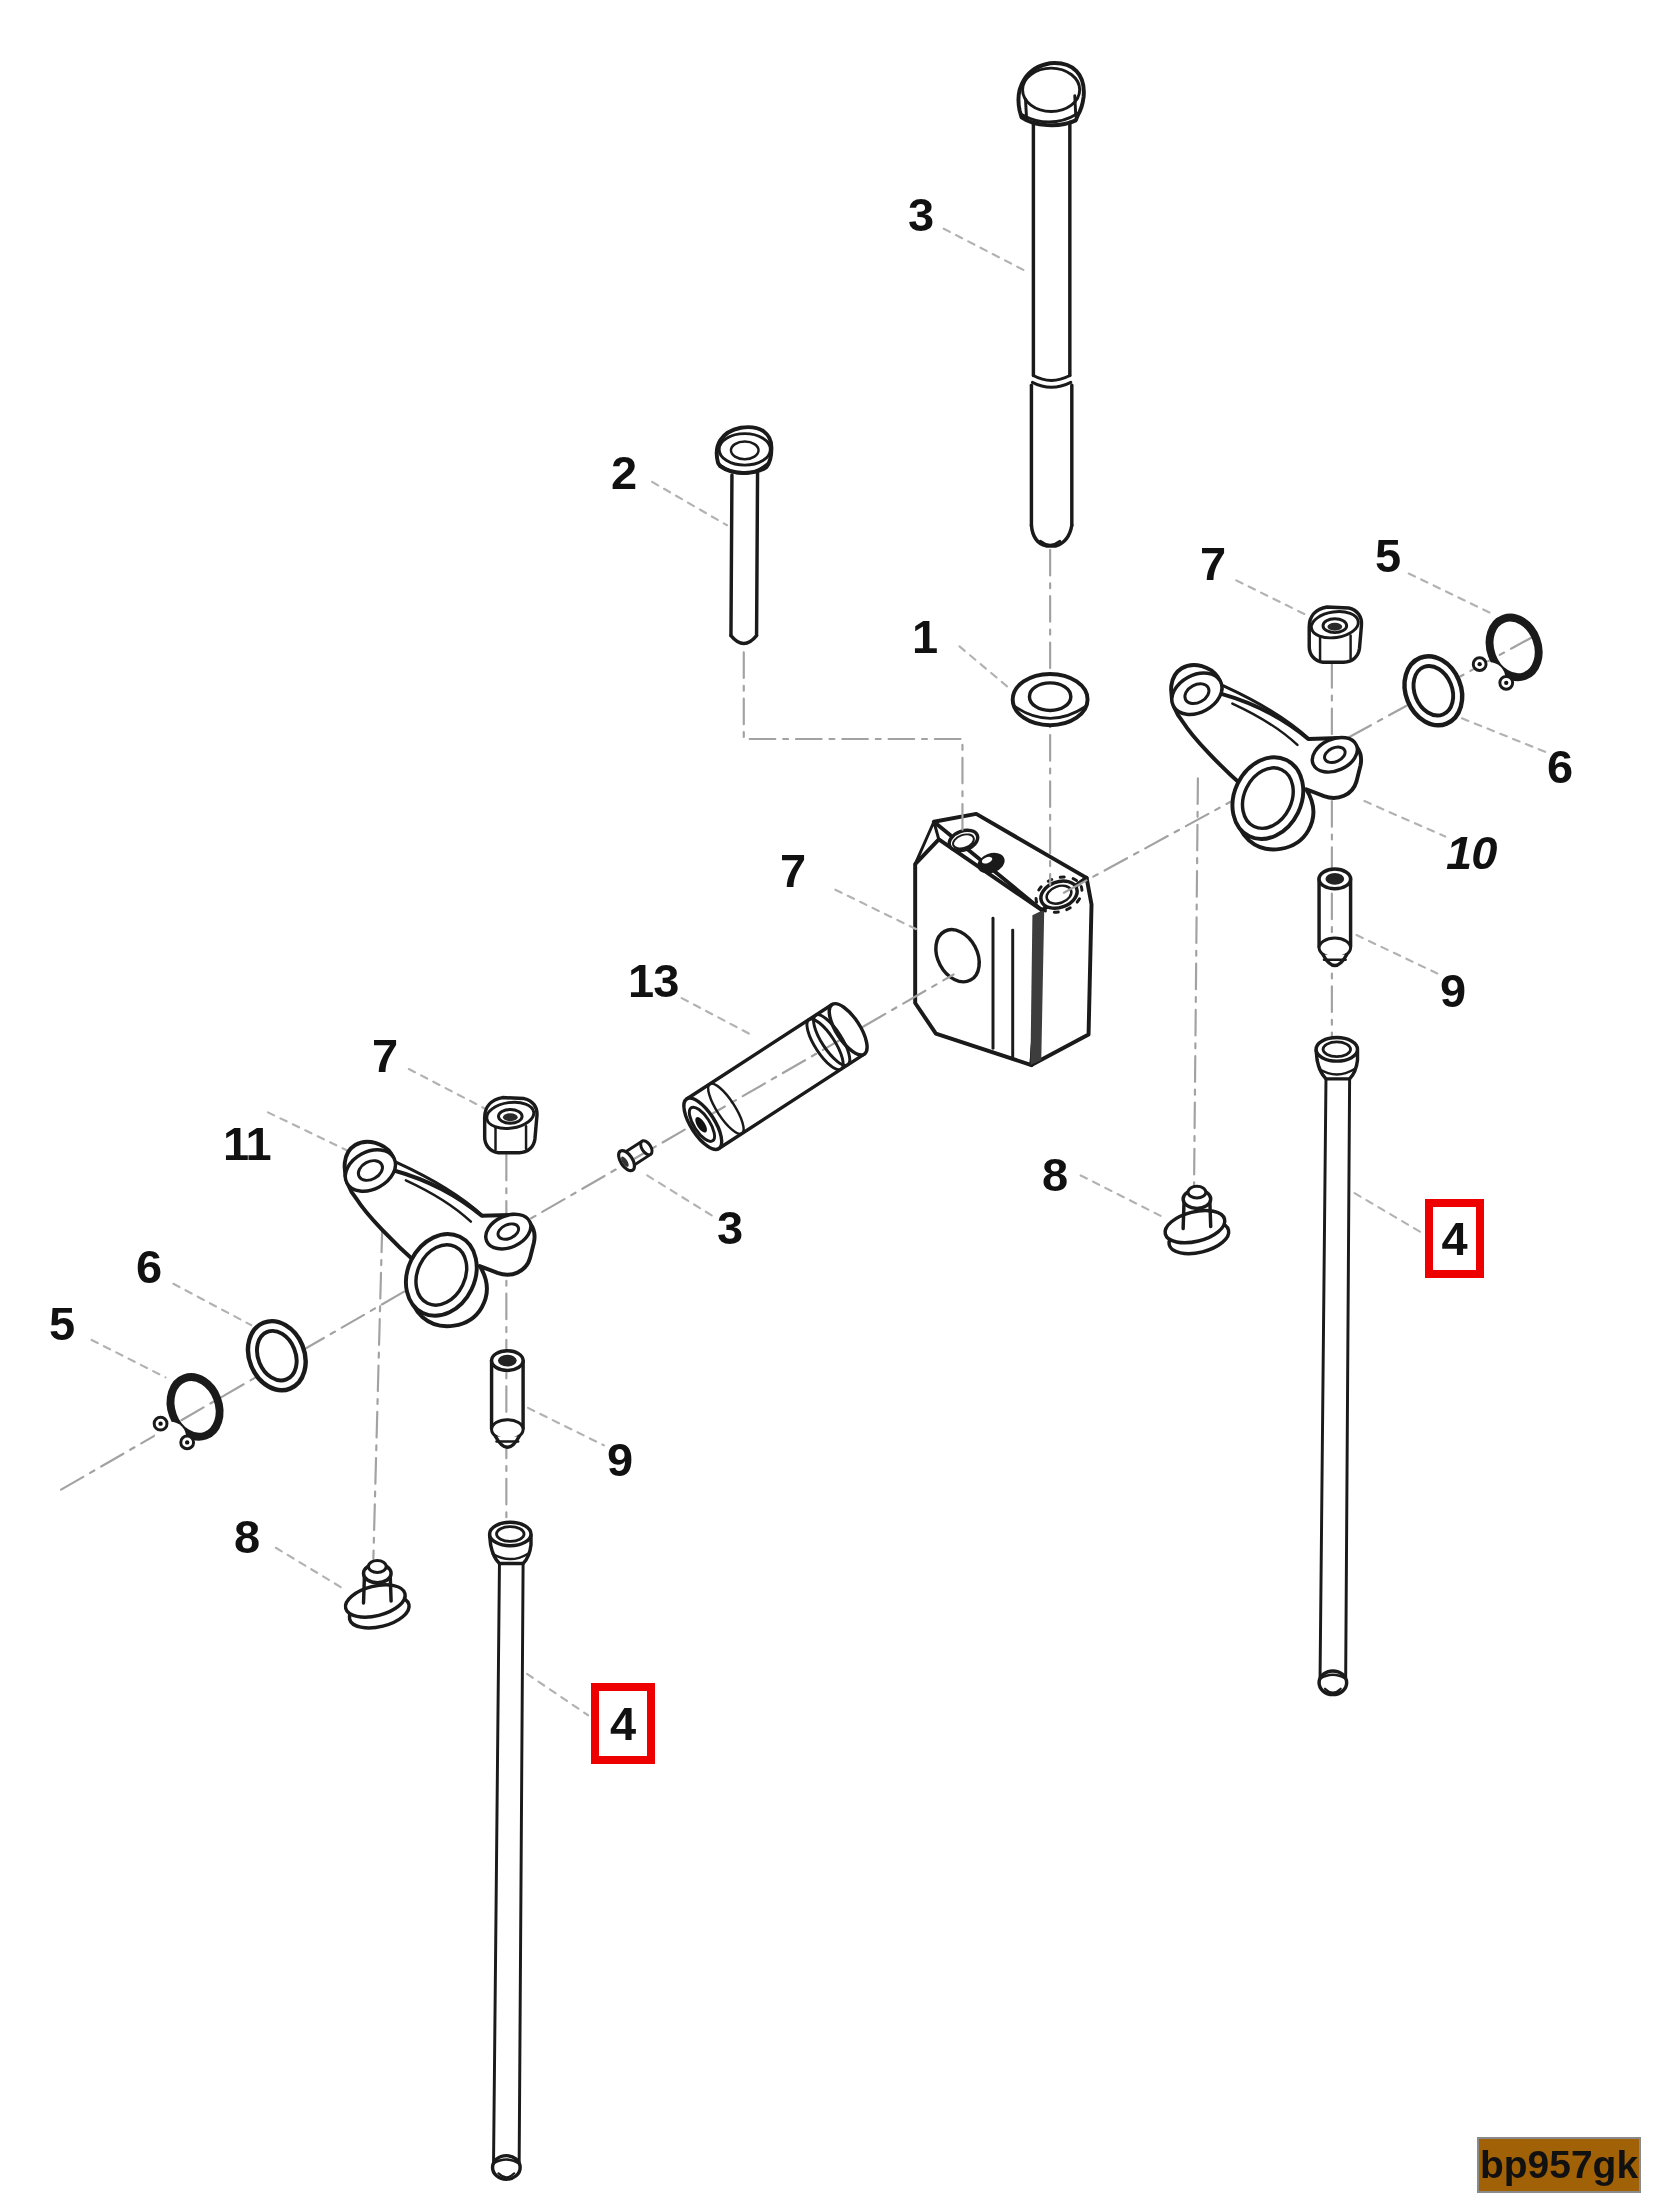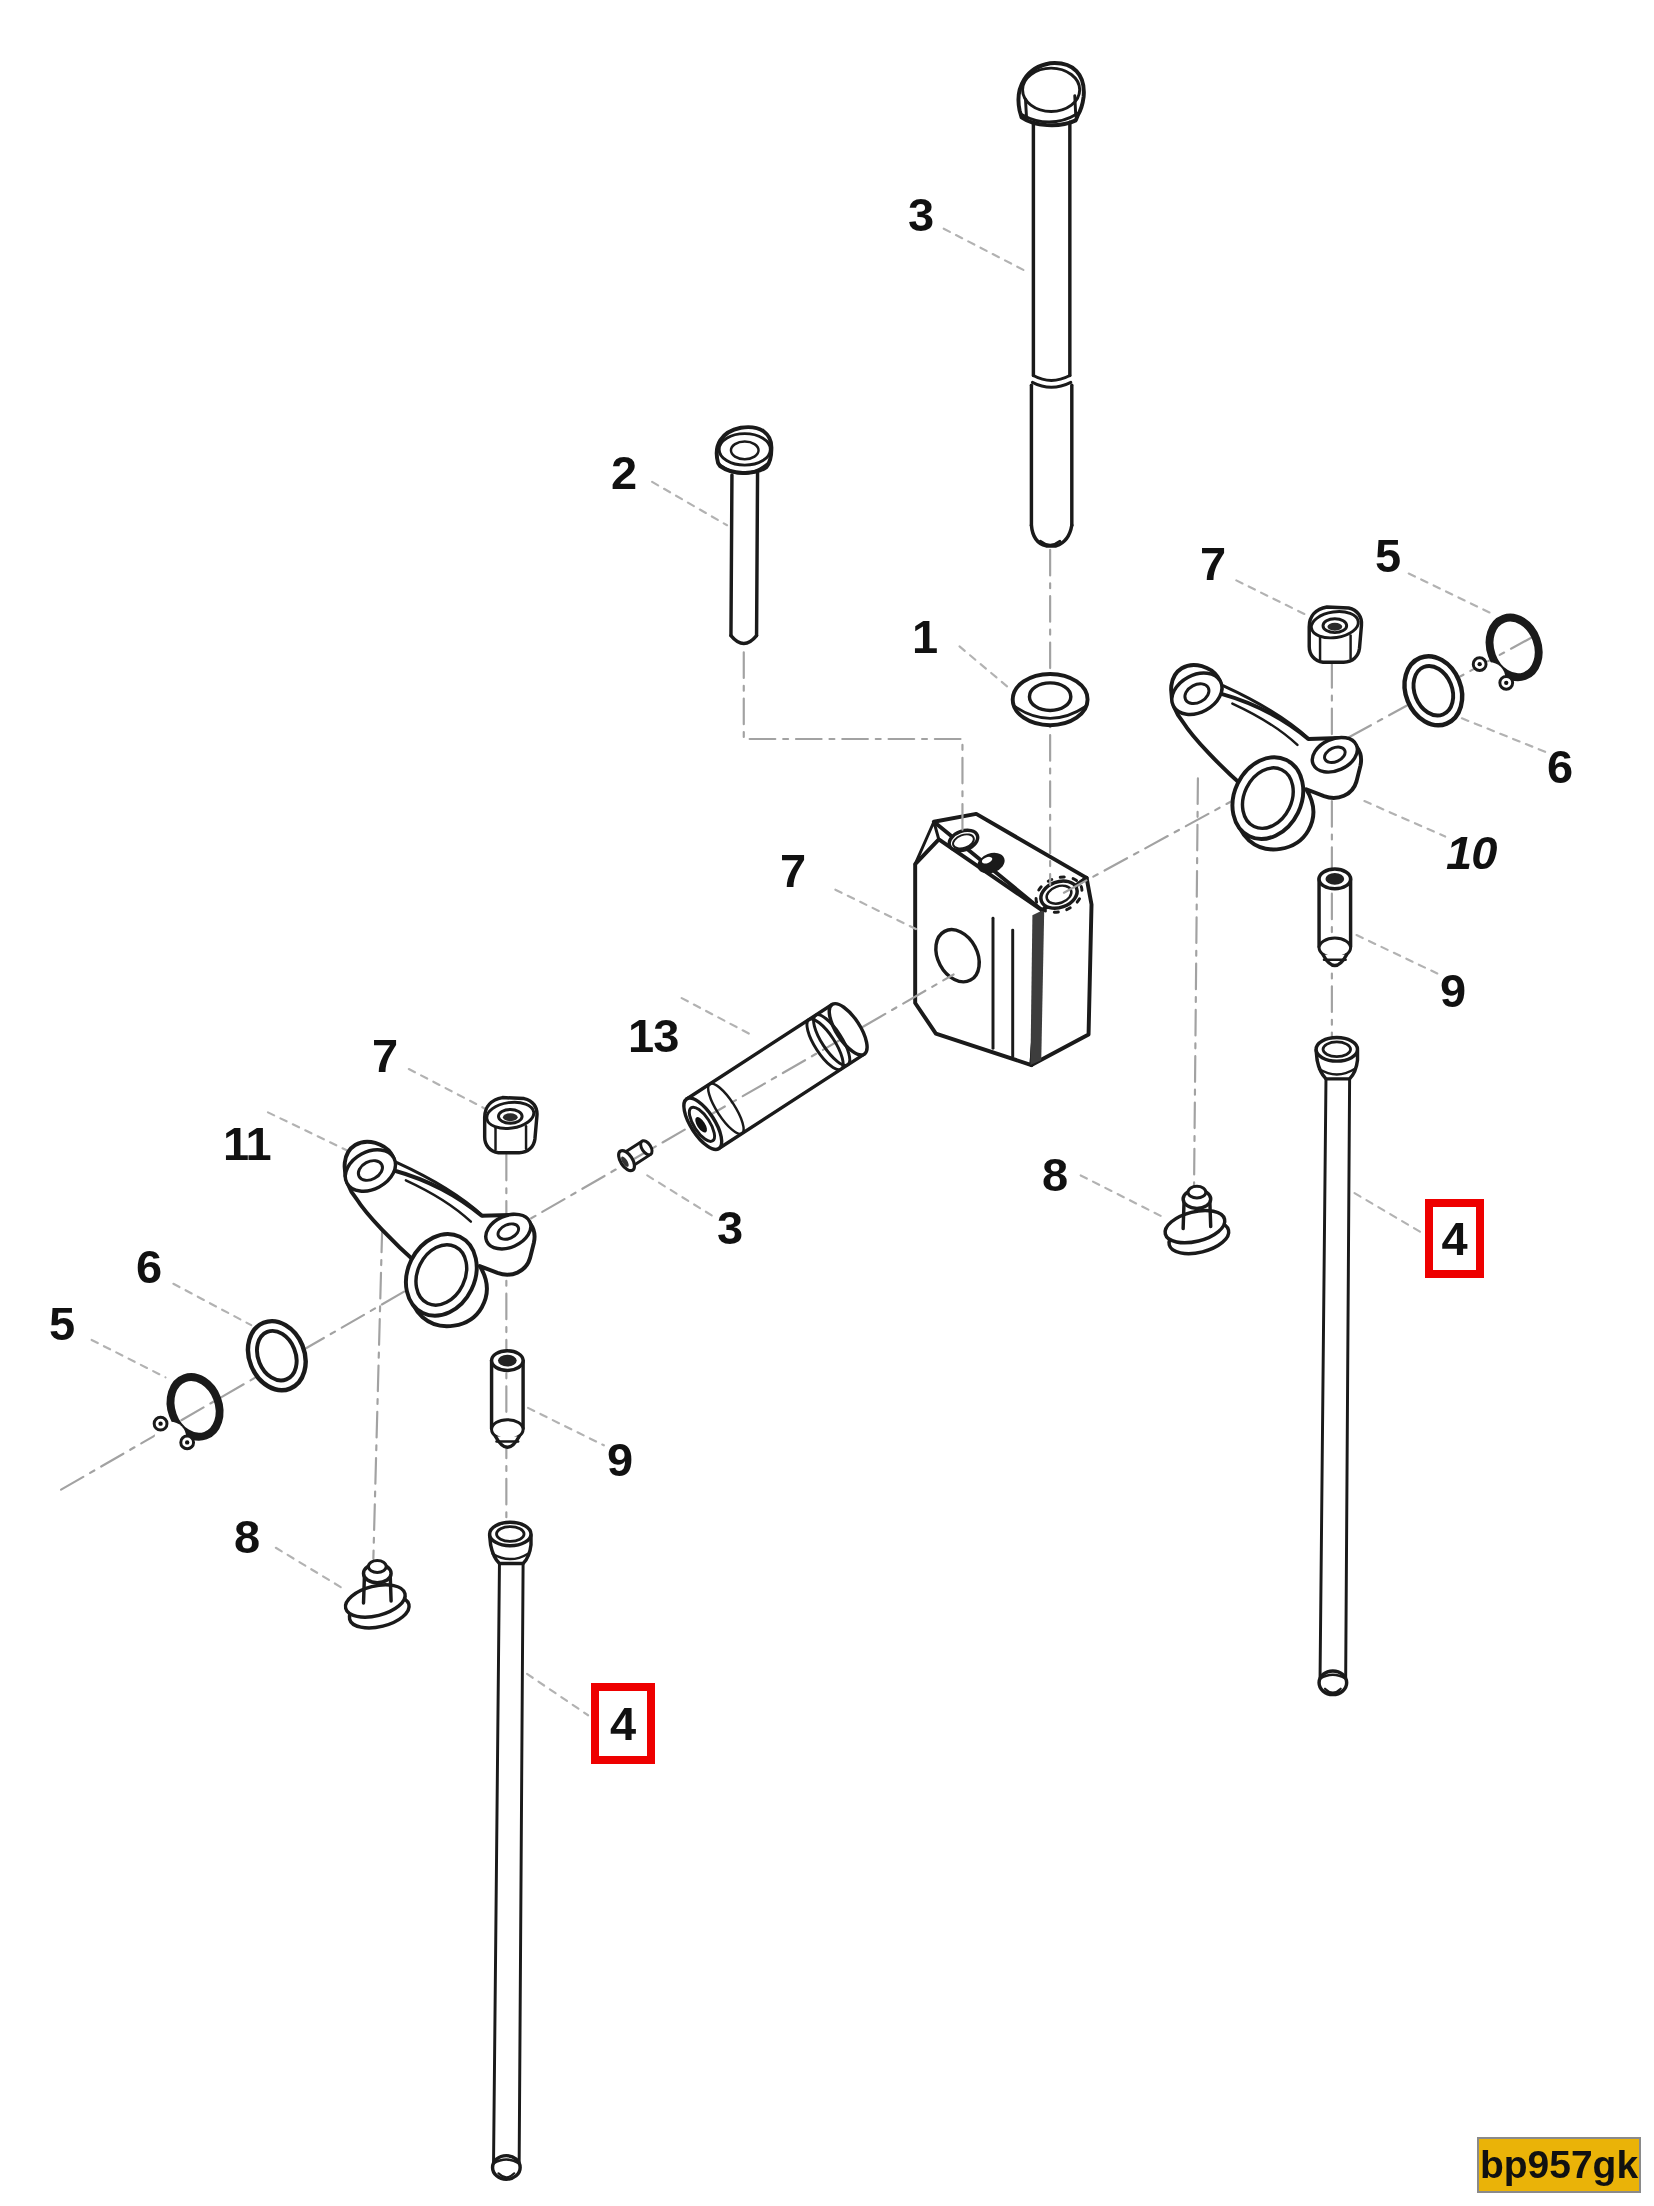--- a/index.html
+++ b/index.html
@@ -6,21 +6,21 @@
   #page{position:relative;width:1655px;height:2207px;background:#fff;overflow:hidden;
         font-family:"Liberation Sans",sans-serif;}
   #art{position:absolute;left:0;top:0;}
   #overlay{position:absolute;left:0;top:0;width:1655px;height:2207px;}
   .callout{position:absolute;font-weight:bold;font-size:47px;color:#111;line-height:1;
            letter-spacing:-1px;white-space:nowrap;}
   .hl-box{position:absolute;box-sizing:border-box;border:8.9px solid #ee0000;background:#fff;
           display:flex;align-items:center;justify-content:center;
           font-weight:bold;font-size:47px;color:#111;}
   .code-box{position:absolute;left:1477px;top:2137px;width:164px;height:56px;
-            box-sizing:border-box;border:2px solid #8a8a8a;background:#eab308;
+            box-sizing:border-box;border:2px solid #8a8a8a;background:#a16207;
             display:flex;align-items:center;justify-content:center;
             font-weight:bold;font-size:39px;color:#111;letter-spacing:0px;}
 </style>
 </head>
 <body>
 
 <div id="page">
 
 <svg id="art" width="1655" height="2207" viewBox="0 0 1680 2240">
   <g fill="none" stroke="#1a1a1a" stroke-width="3.5" stroke-linecap="round" stroke-linejoin="round">
@@ -254,21 +254,21 @@
 <div id="overlay">
       <div class="callout" style="left: 912px; top: 613px;">1</div>
       <div class="callout" style="left: 611px; top: 449px;">2</div>
       <div class="callout" style="left: 908px; top: 191px;">3</div>
       <div class="callout" style="left: 1375px; top: 532px;">5</div>
       <div class="callout" style="left: 1200px; top: 540px;">7</div>
       <div class="callout" style="left: 1547px; top: 743px;">6</div>
       <div class="callout" style="left: 1446px; top: 829px; font-style: italic;">10</div>
       <div class="callout" style="left: 1440px; top: 967px;">9</div>
       <div class="callout" style="left: 780px; top: 847px;">7</div>
-      <div class="callout" style="left: 628px; top: 1012px;">13</div>
+      <div class="callout" style="left: 628px; top: 957px;">13</div>
       <div class="callout" style="left: 717px; top: 1204px;">3</div>
       <div class="callout" style="left: 1042px; top: 1151px;">8</div>
       <div class="callout" style="left: 223px; top: 1120px;">11</div>
       <div class="callout" style="left: 372px; top: 1032px;">7</div>
       <div class="callout" style="left: 136px; top: 1243px;">6</div>
       <div class="callout" style="left: 49px; top: 1300px;">5</div>
       <div class="callout" style="left: 234px; top: 1513px;">8</div>
       <div class="callout" style="left: 607px; top: 1436px;">9</div>
       <div class="hl-box" style="left: 591px; top: 1683px; width: 64px; height: 81px; border-color: rgb(238, 0, 0);">4</div>
       <div class="hl-box" style="left: 1425px; top: 1199px; width: 59px; height: 79px; border-color: rgb(238, 0, 0);">4</div>

